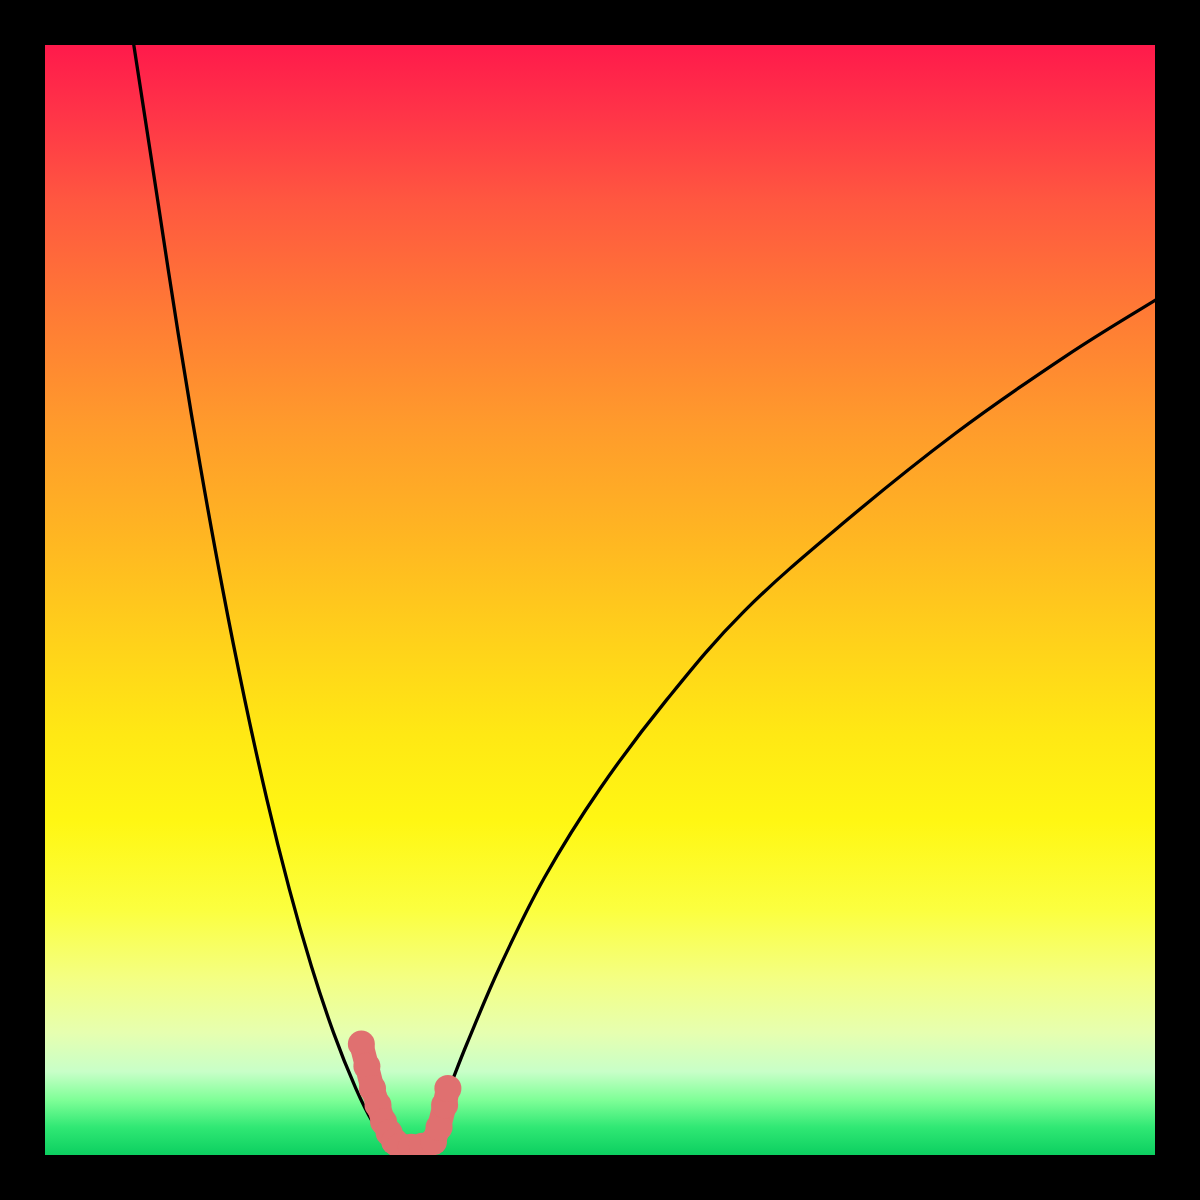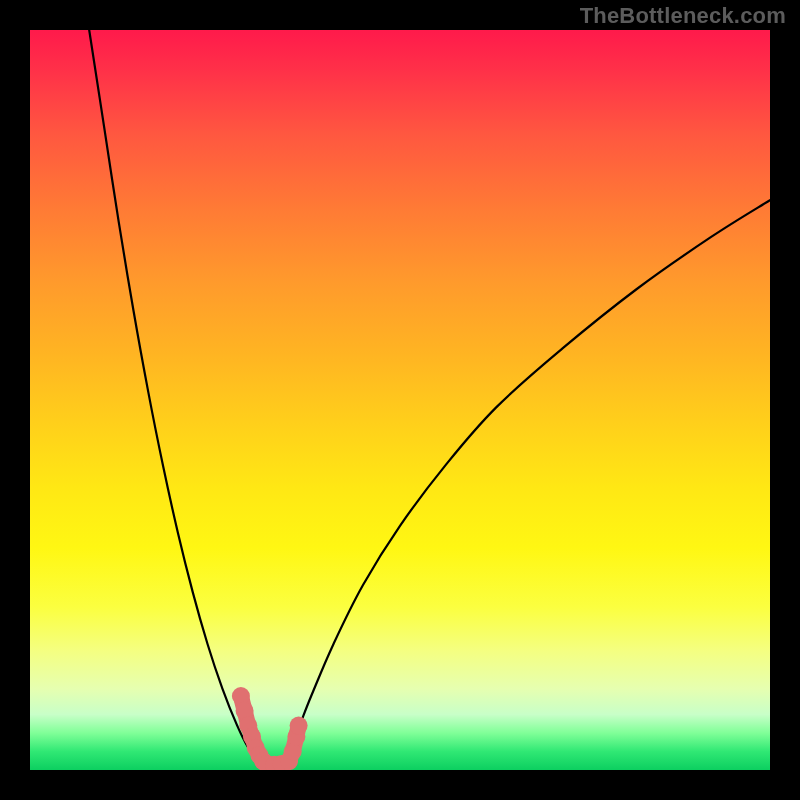--- a/index.html
+++ b/index.html
@@ -64,21 +64,20 @@
     inset: 0;
     height: 740px;
     width: 740px;
   }
 </style>
 </head>
 <body>
 
 <div class="frame">
 
-  <div class="watermark">TheBottleneck.com</div>
 
   <div class="plot">
     <div class="gradient-bg"></div>
 
     <svg class="curve" viewBox="0 0 740 740" preserveAspectRatio="none">
       <g>
           <path d="M 59.2 0.0 C 61.9 17.3, 68.7 61.6, 74.0 96.2 C 79.3 130.8, 83.5 159.1, 88.8 192.4 C 94.1 225.7, 98.3 250.6, 103.6 281.2 C 108.9 311.8, 113.1 334.6, 118.4 362.6 C 123.7 390.6, 127.9 411.3, 133.2 436.6 C 138.5 461.9, 142.7 480.6, 148.0 503.2 C 153.3 525.8, 157.5 542.4, 162.8 562.4 C 168.1 582.4, 172.3 596.9, 177.6 614.2 C 182.9 631.5, 187.1 643.9, 192.4 658.6 C 197.7 673.3, 202.5 684.9, 207.2 695.6 C 211.9 706.3, 214.3 711.1, 218.3 717.8 C 222.3 724.5, 227.4 729.9, 229.4 732.6" fill="none" stroke="#000000" stroke-width="2.2" stroke-linecap="round"></path>
           <path d="M210.9 666.0 L214.6 680.8 L218.3 695.6 L222.0 706.7 L225.7 717.8 L229.4 725.2 L233.1 731.1 L236.8 734.1 L244.2 734.8 L251.6 734.1 L259.0 731.1 L262.7 721.5 L266.4 706.7 L268.6 695.6" fill="none" stroke="#e07070" stroke-width="16" stroke-linecap="round" stroke-linejoin="round"></path>
           <path d="M 244.2 736.3 C 245.5 735.6, 247.6 738.6, 251.6 732.6 C 255.6 726.6, 261.1 715.0, 266.4 703.0 C 271.7 691.0, 274.5 682.0, 281.2 666.0 C 287.9 650.0, 294.1 634.2, 303.4 614.2 C 312.7 594.2, 321.0 576.3, 333.0 555.0 C 345.0 533.7, 355.3 517.1, 370.0 495.8 C 384.7 474.5, 397.1 457.9, 414.4 436.6 C 431.7 415.3, 444.9 398.7, 466.2 377.4 C 487.5 356.1, 507.5 339.5, 532.8 318.2 C 558.1 296.9, 580.2 279.0, 606.8 259.0 C 633.4 239.0, 656.8 223.2, 680.8 207.2 C 704.8 191.2, 729.3 176.9, 740.0 170.2" fill="none" stroke="#000000" stroke-width="2.2" stroke-linecap="round"></path>
           <circle cx="210.9" cy="666.0" r="9" fill="#e07070"></circle>

